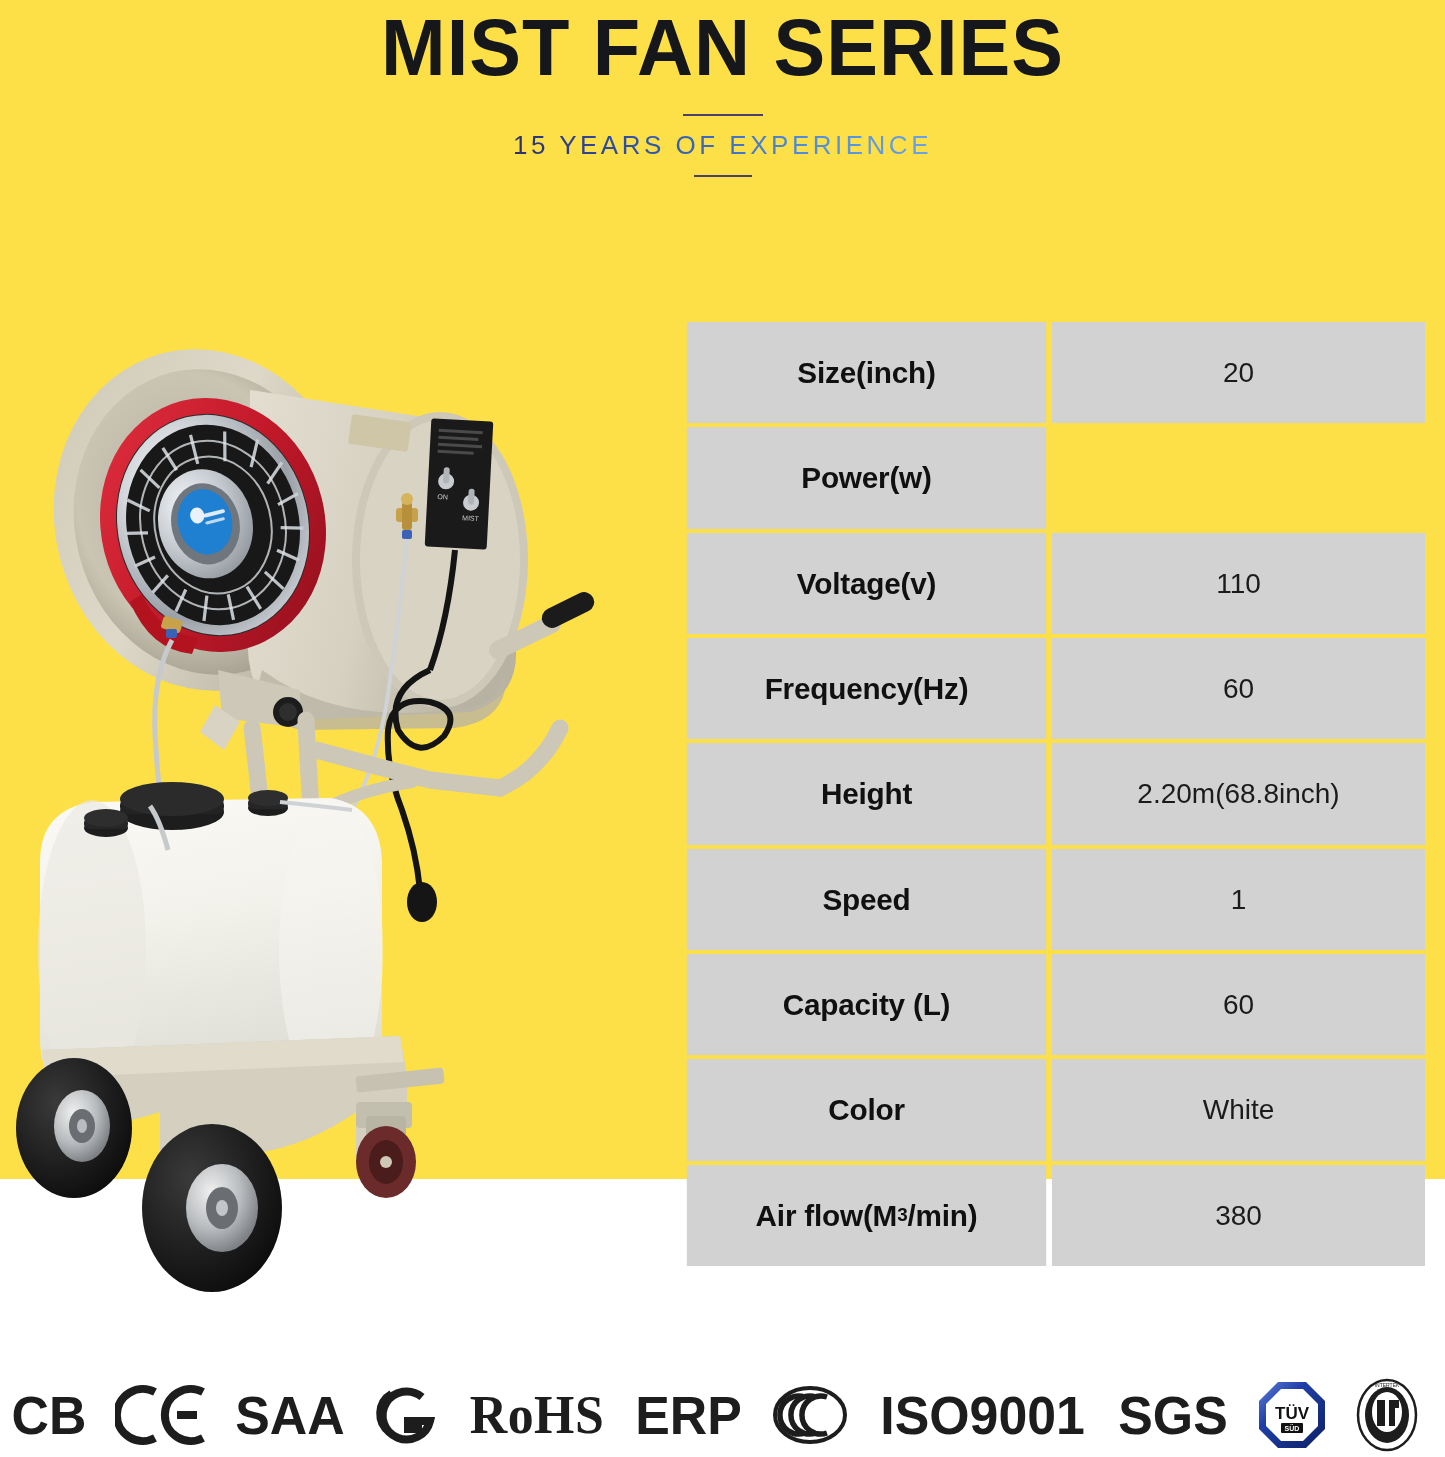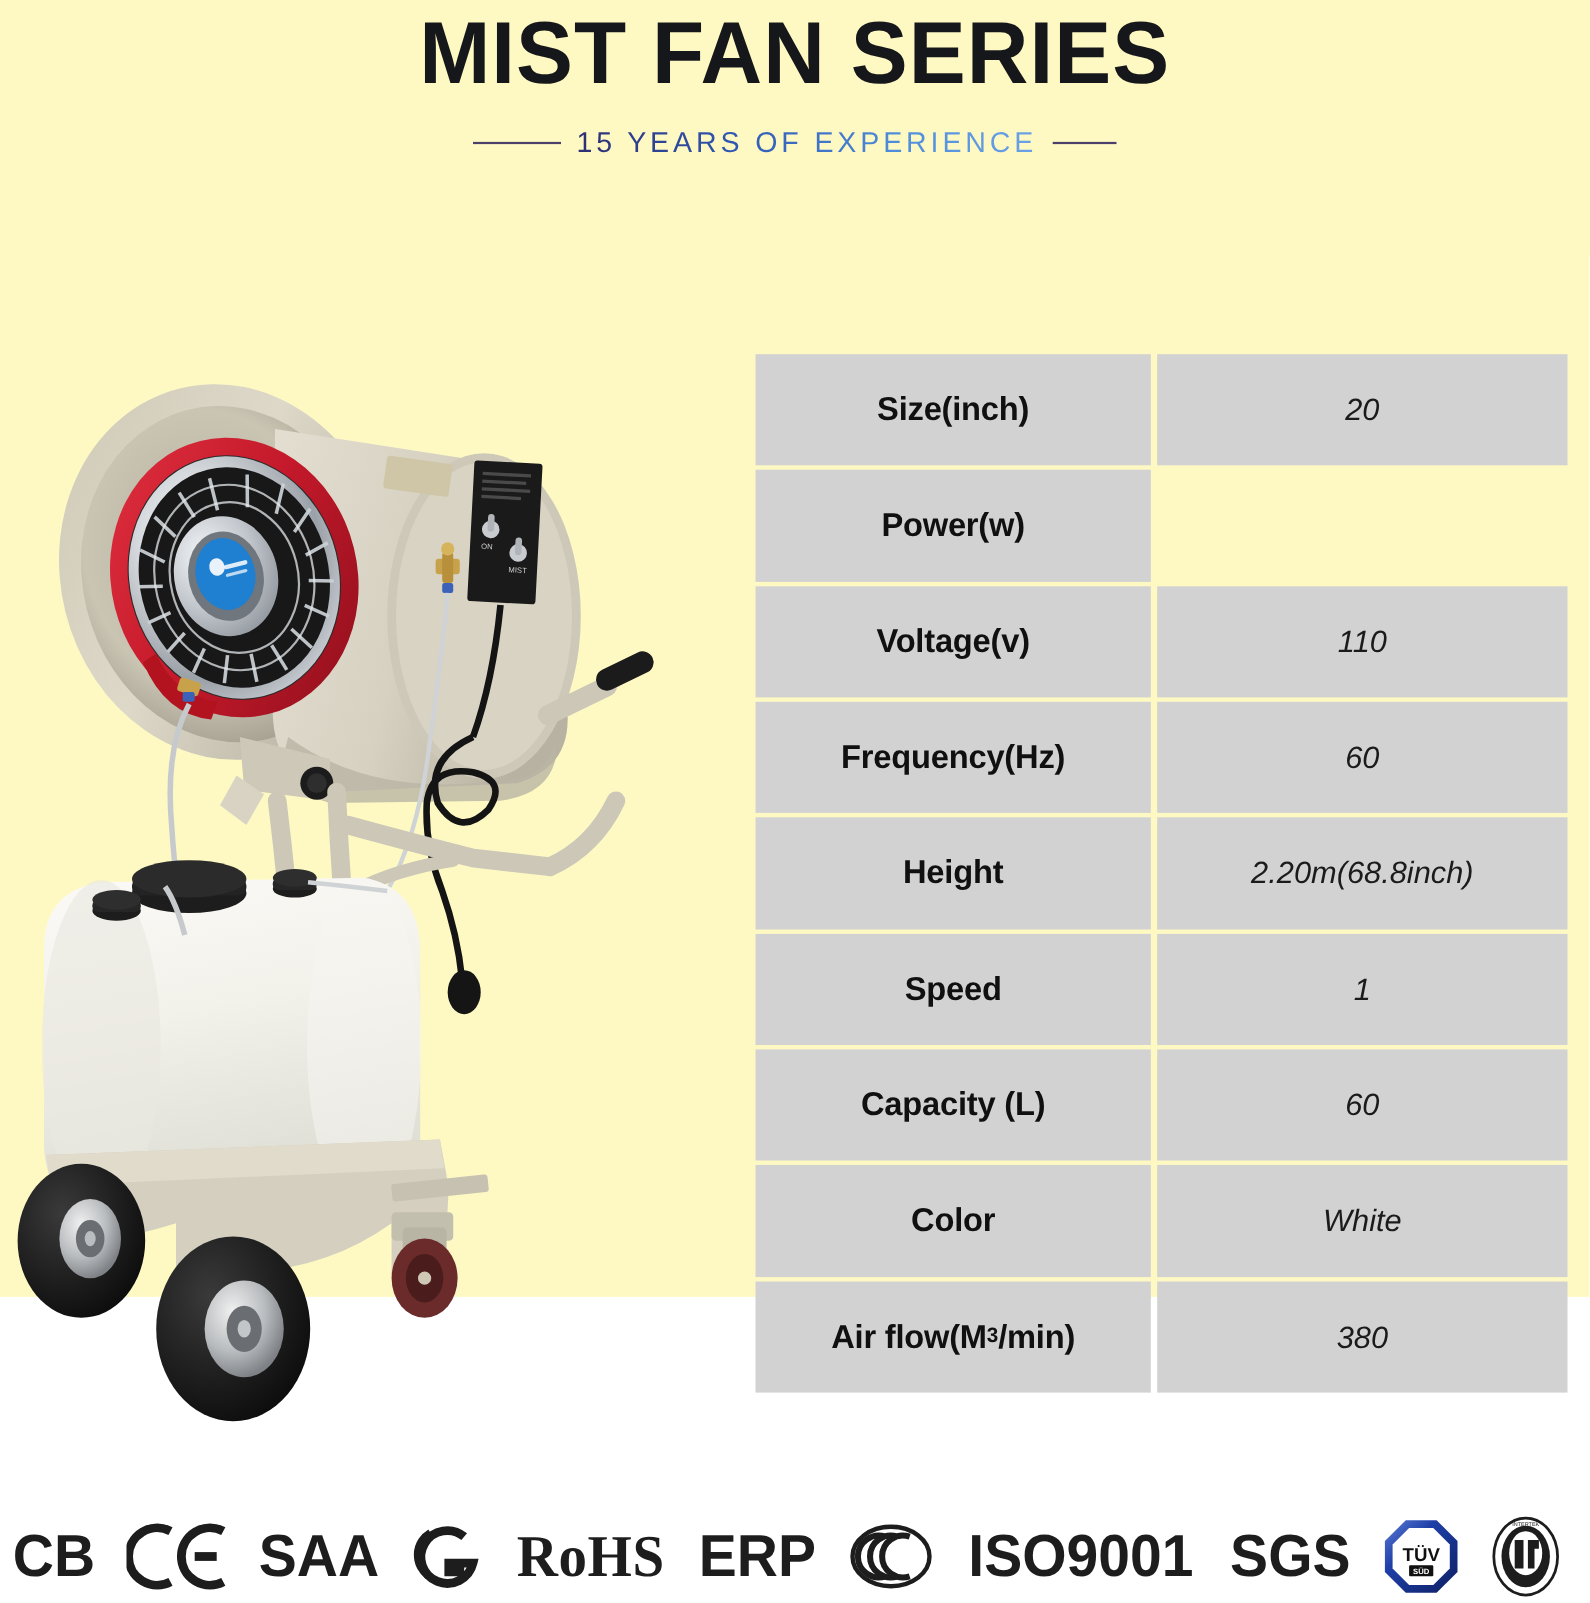--- a/index.html
+++ b/index.html
@@ -9,21 +9,21 @@
     height: 1457px;
     background: #ffffff;
     font-family: "Liberation Sans", sans-serif;
     overflow: hidden;
   }
 
   .page {
     position: relative;
     width: 1445px;
     height: 1179px;
-    background: #fef9c3;
+    background: #fde047;
   }
 
   
   .header {
     position: absolute;
     top: 0; left: 0;
     width: 1445px;
     height: 190px;
     text-align: center;
   }
@@ -39,20 +39,21 @@
     transform: scaleX(0.97);
     white-space: nowrap;
   }
 
   .subtitle-row {
     display: flex;
     align-items: center;
     justify-content: center;
     gap: 14px;
     margin-top: 20px;
+    flex-direction: column;
   }
   .sub-rule {
     width: 80px;
     height: 2px;
     background: #4b3f6b;
   }
   .sub-rule.right { width: 58px; }
   .subtitle-text {
     font-size: 26px;
     letter-spacing: 3.5px;
@@ -107,21 +108,20 @@
     font-size: 30px;
     color: #101010;
     letter-spacing: -0.2px;
     transform: scaleX(0.99);
   }
   .spec-value {
     flex: 1 1 auto;
     font-weight: 400;
     font-size: 28px;
     color: #1b1b1b;
-    font-style: italic;
   }
   .spec-label sup { font-size: 19px; vertical-align: super; line-height: 0; }
 
   
   .cert-strip {
     position: absolute;
     left: 0;
     top: 1376px;
     width: 1445px;
     height: 78px;

